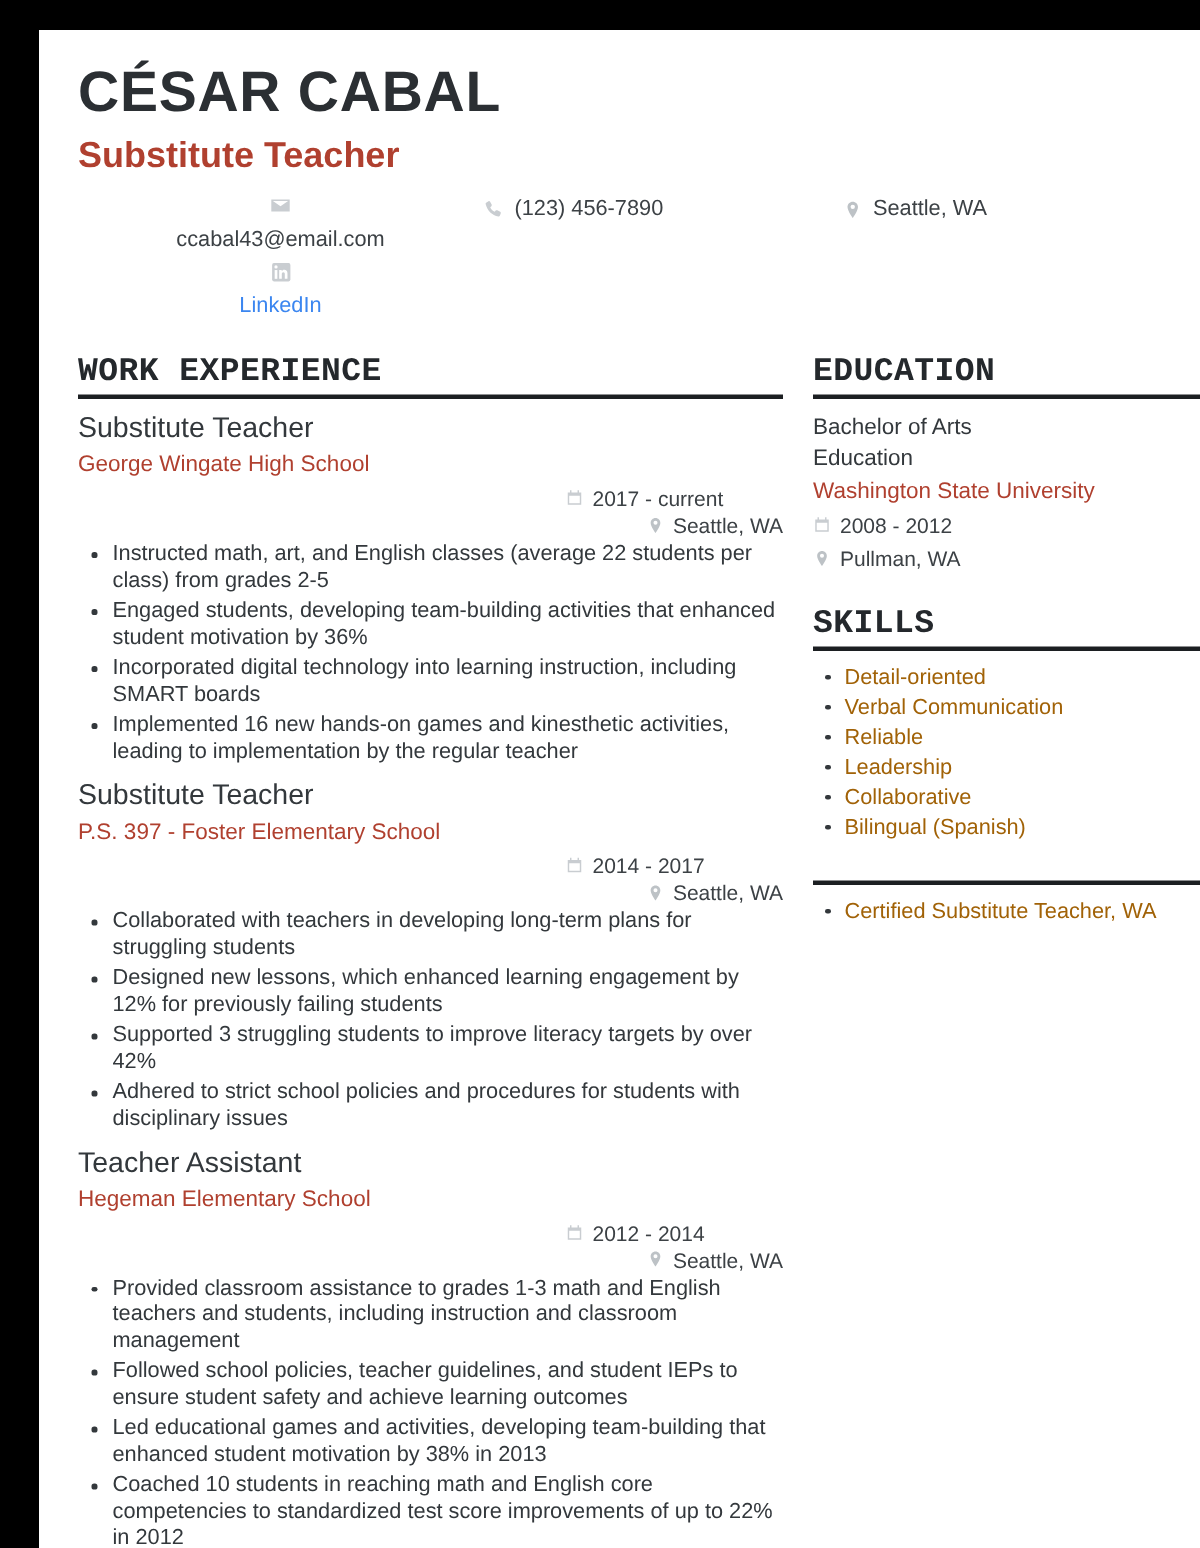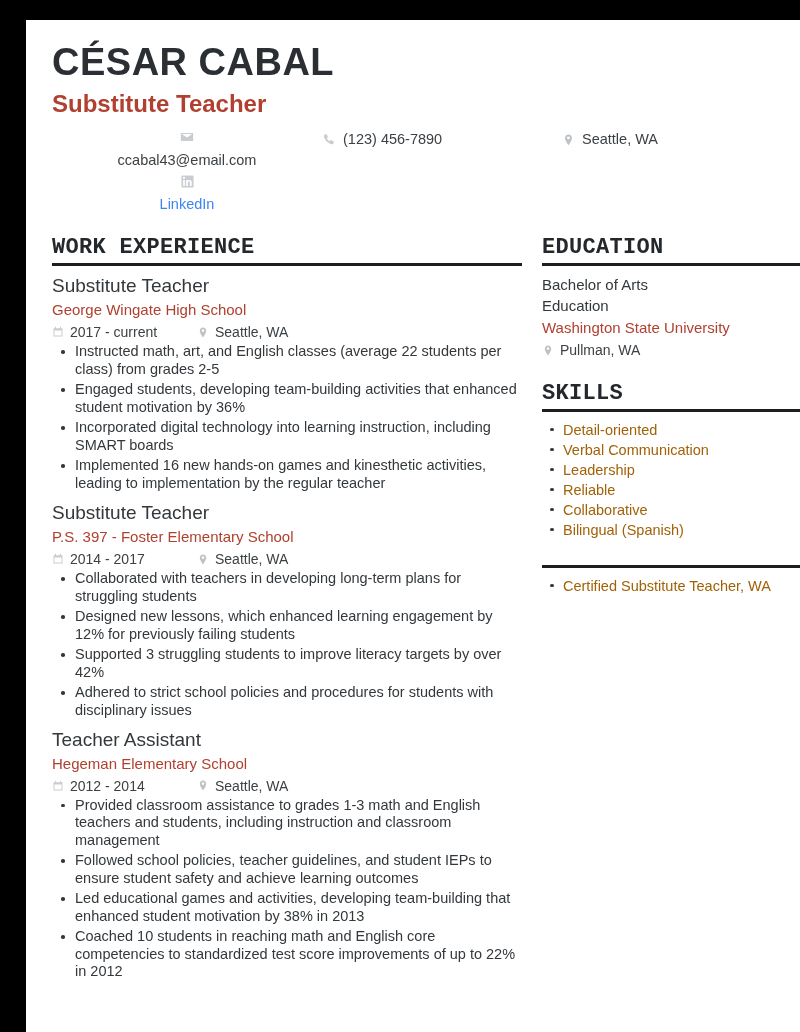--- a/index.html
+++ b/index.html
@@ -125,20 +125,21 @@
     color: #b0402f;
     line-height: 1.35;
     margin-top: 1px;
   }
 
   .entry-meta {
     display: flex;
     align-items: flex-end;
     margin-top: 3px;
     margin-bottom: 2px;
+    flex-direction: column;
   }
 
   .meta-item {
     display: flex;
     align-items: center;
     gap: 6px;
     font-size: 14px;
     color: #3c4145;
     line-height: 18px;
   }
@@ -400,37 +401,51 @@
 
         <div class="sec-head">EDUCATION</div>
         <div class="sec-rule"></div>
 
         <div>
           <div class="edu-line">Bachelor of Arts</div>
           <div class="edu-line">Education</div>
           <div class="edu-school">Washington State University</div>
           <div class="edu-meta">
             <span class="ico">
+              <svg width="12" height="12" viewBox="0 0 16 16">
+                  <path class="ico-gray" d="M2 3h12v11H2V3zm1.3 3v6.7h9.4V6H3.3zM4 1h1.3v2H4V1zm6.7 0H12v2h-1.3V1z"></path>
+                  <rect x="4.3" y="7.2" width="1.5" height="1.4" fill="#ffffff"></rect>
+                  <rect x="7.2" y="7.2" width="1.5" height="1.4" fill="#ffffff"></rect>
+                  <rect x="10.1" y="7.2" width="1.5" height="1.4" fill="#ffffff"></rect>
+                  <rect x="4.3" y="9.6" width="1.5" height="1.4" fill="#ffffff"></rect>
+                  <rect x="7.2" y="9.6" width="1.5" height="1.4" fill="#ffffff"></rect>
+                  <rect x="10.1" y="9.6" width="1.5" height="1.4" fill="#ffffff"></rect>
+                </svg>
+            </span>
+            <span>2008 - 2012</span>
+          </div>
+          <div class="edu-meta">
+            <span class="ico">
               <svg width="12" height="13" viewBox="0 0 16 16">
                   <path class="ico-gray2" d="M8 1.2c-2.4 0-4.3 1.9-4.3 4.3C3.7 8.6 8 14.5 8 14.5s4.3-5.9 4.3-9c0-2.4-1.9-4.3-4.3-4.3zm0 6a1.8 1.8 0 1 1 0-3.6 1.8 1.8 0 0 1 0 3.6z"></path>
                 </svg>
             </span>
             <span>Pullman, WA</span>
           </div>
         </div>
 
         <div class="block-gap"></div>
 
         <div class="sec-head">SKILLS</div>
         <div class="sec-rule"></div>
         <ul class="rlist">
           <li>Detail-oriented</li>
           <li>Verbal Communication</li>
+          <li>Reliable</li>
           <li>Leadership</li>
-          <li>Reliable</li>
           <li>Collaborative</li>
           <li>Bilingual (Spanish)</li>
         </ul>
 
         <div class="block-gap"></div>
 
         <div class="sec-rule"></div>
         <ul class="rlist">
           <li>Certified Substitute Teacher, WA</li>
         </ul>

